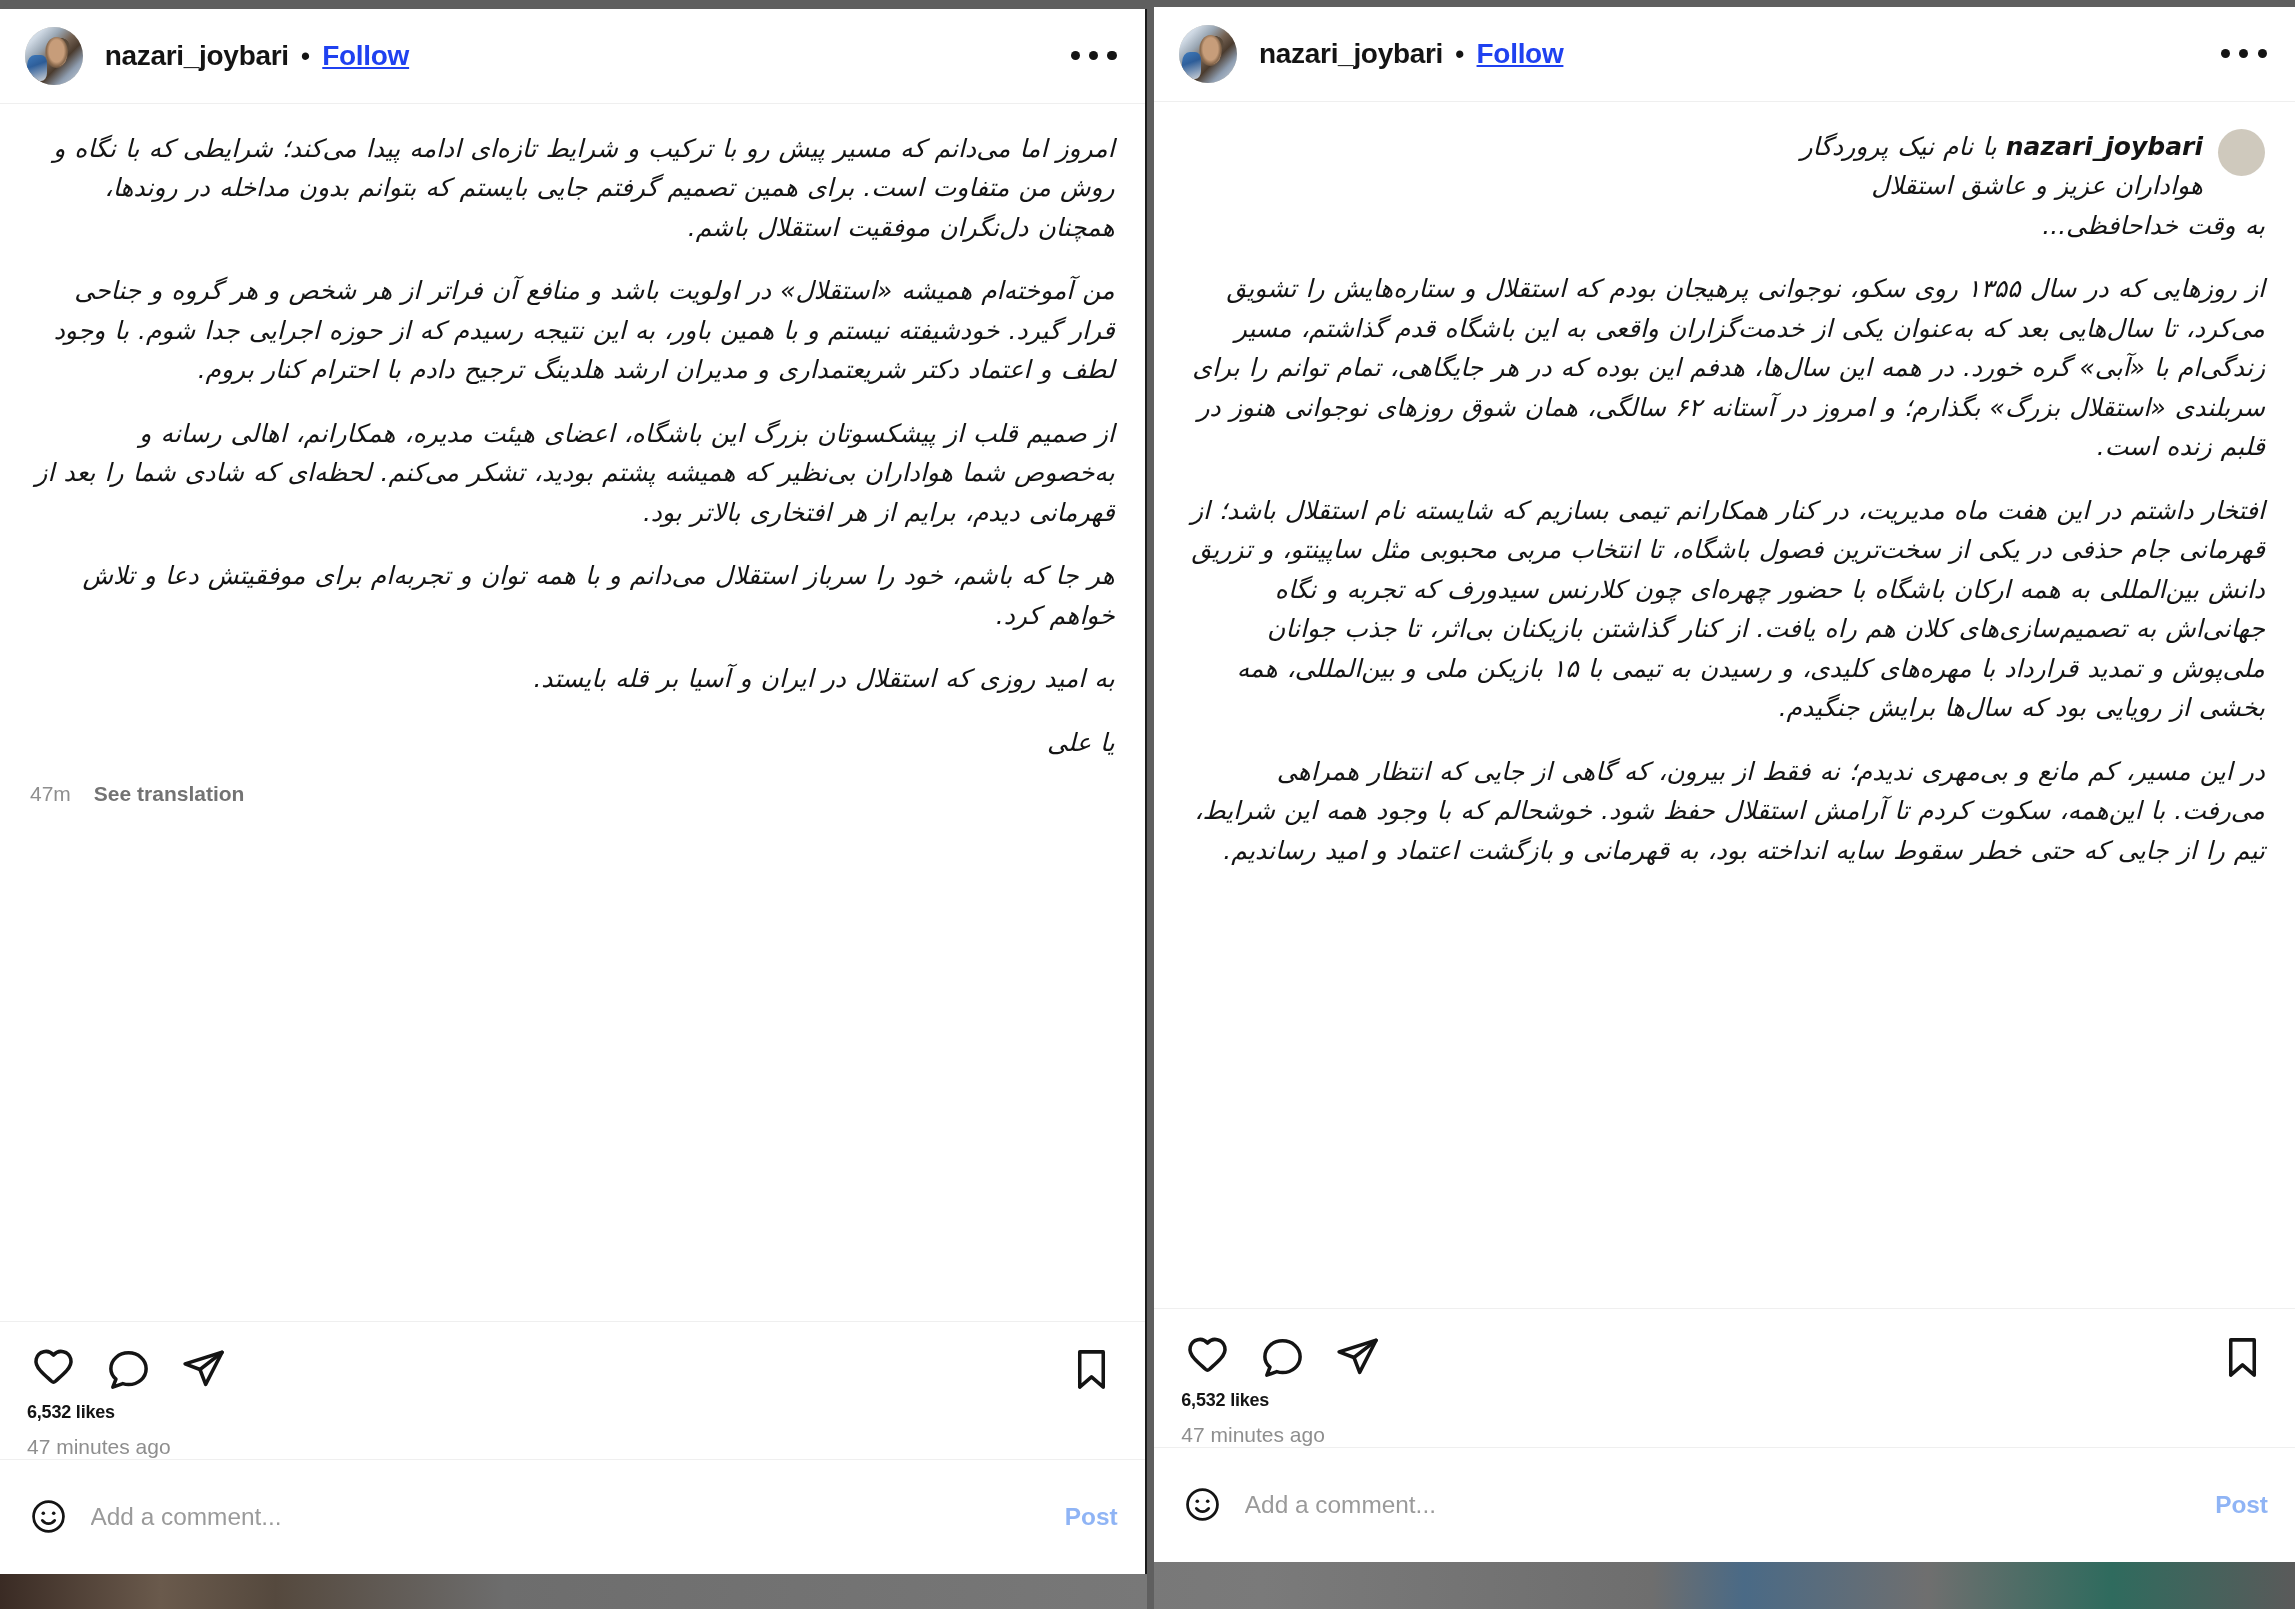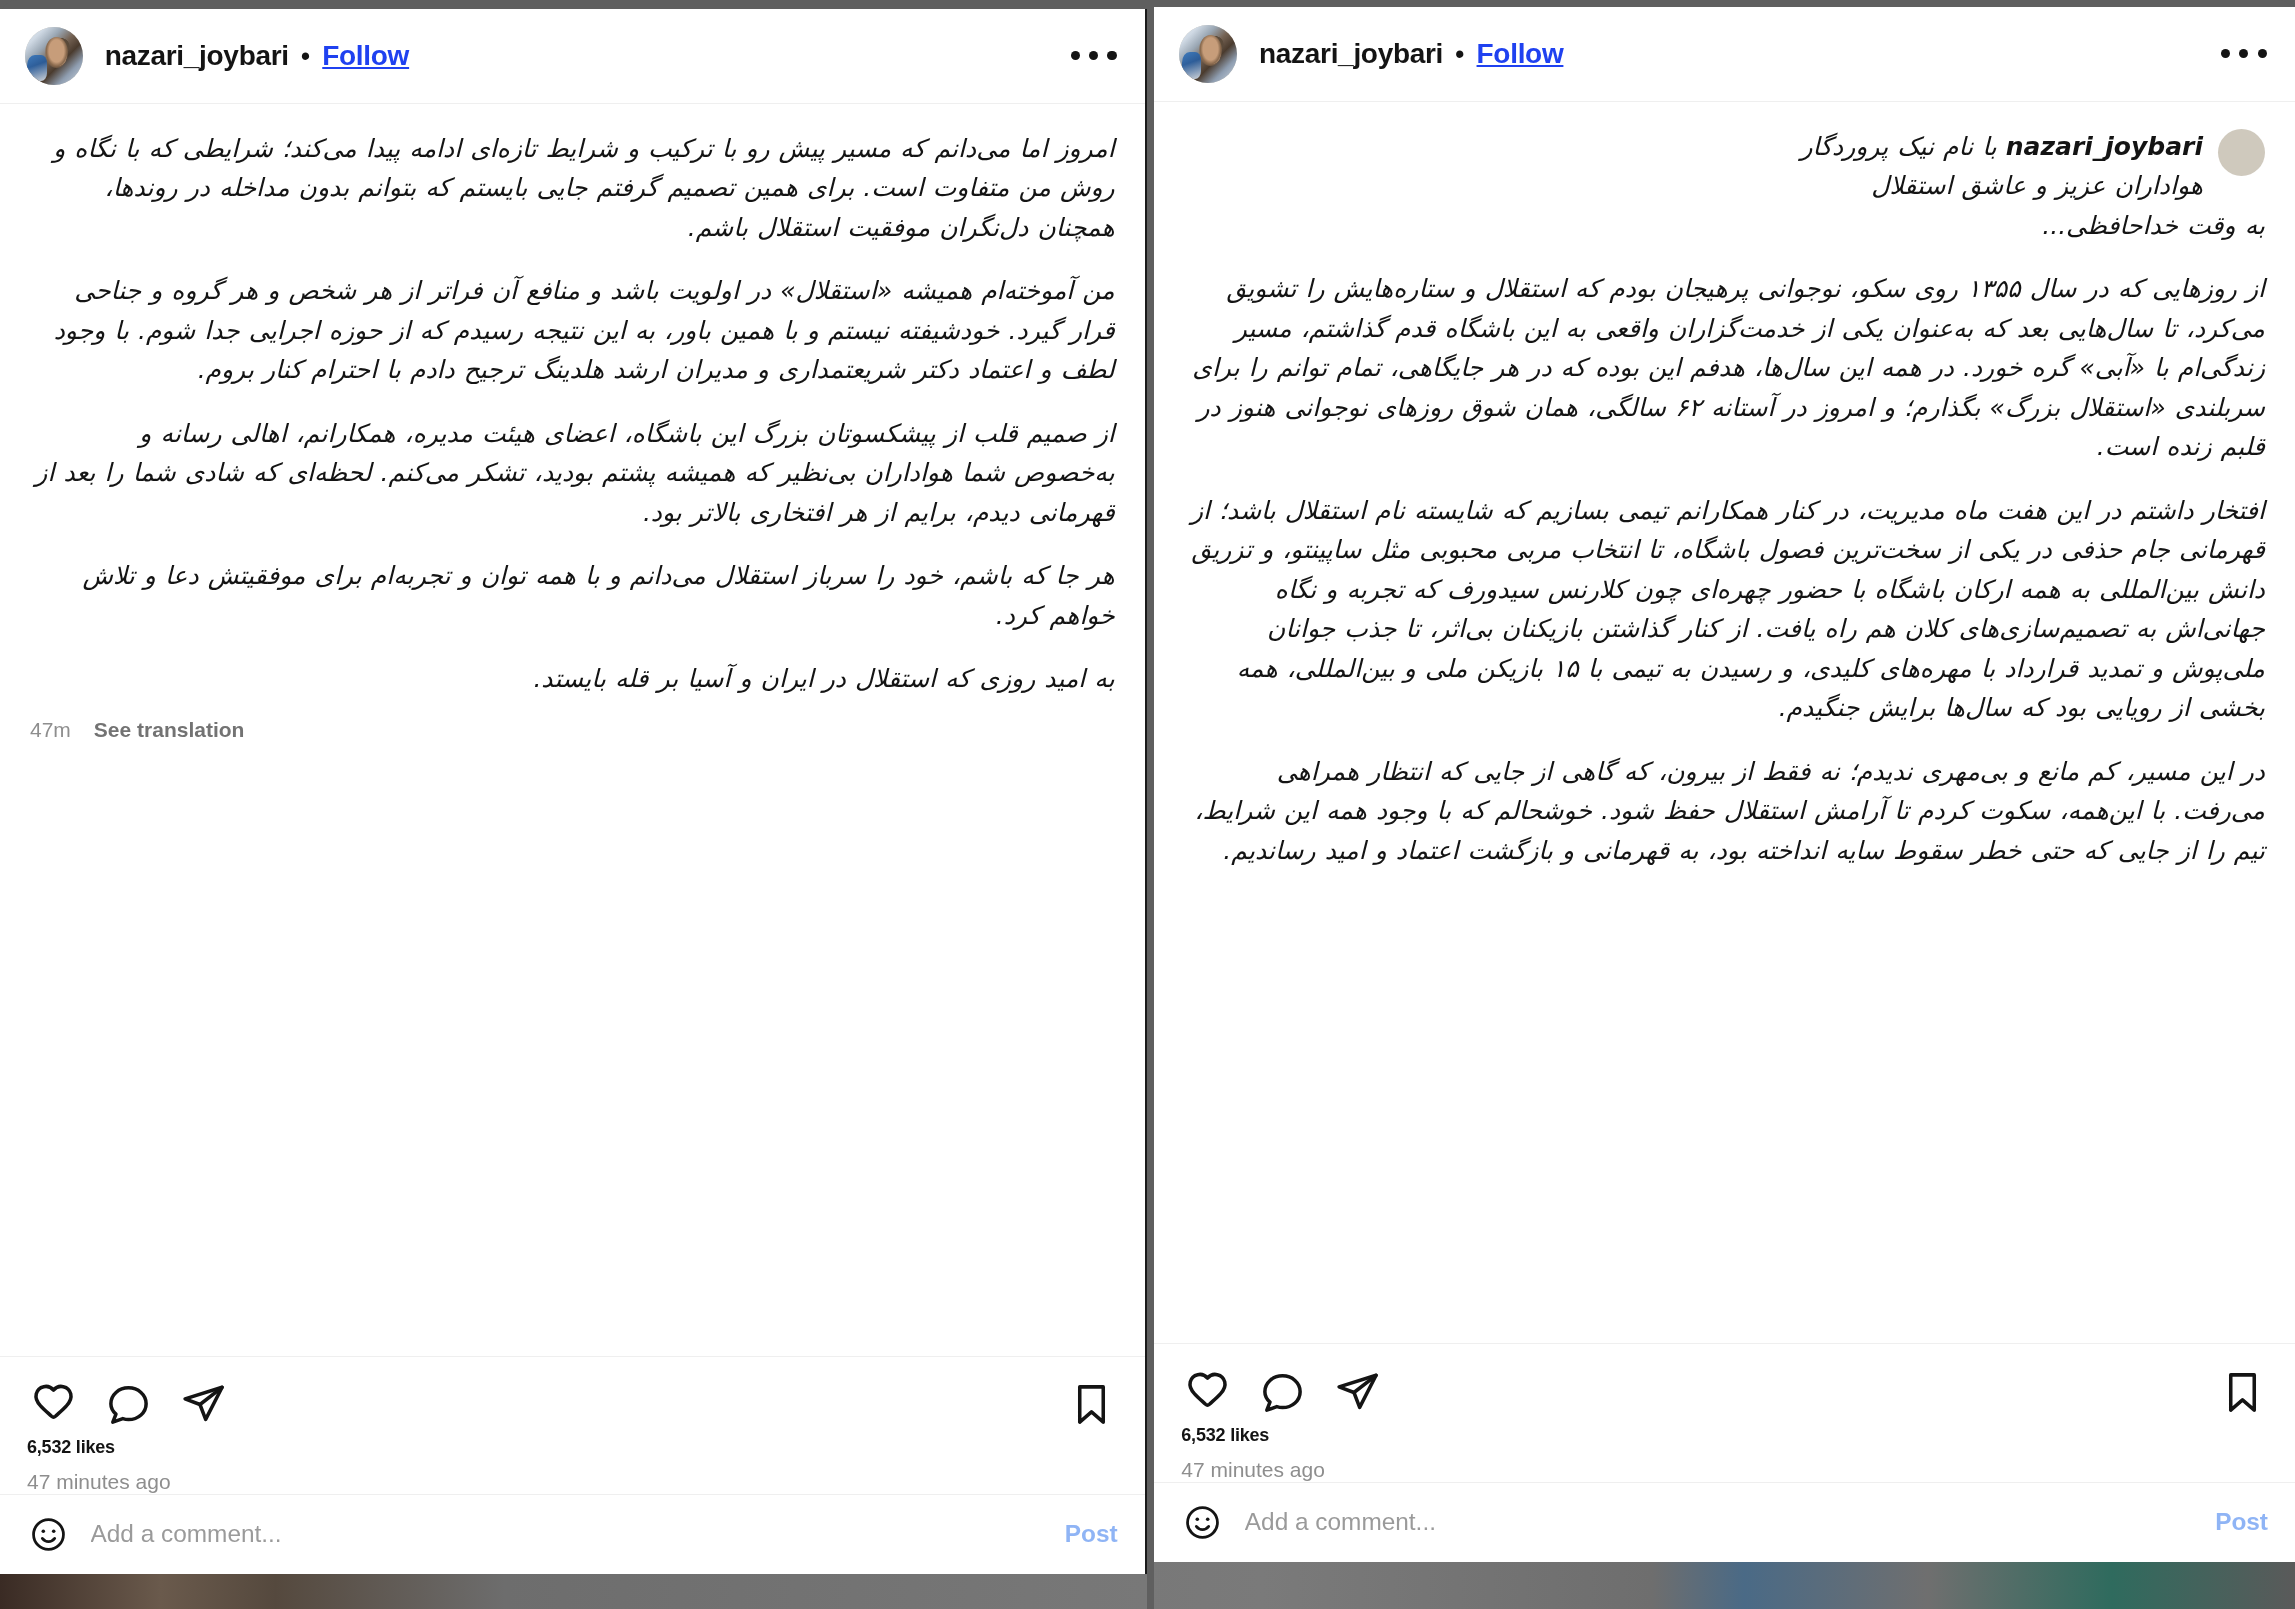--- a/index.html
+++ b/index.html
@@ -193,21 +193,21 @@
     margin-top:12px;
     font-size:21px;
     color:#8e8e8e;
   }
 
   
   .composer{
     flex:0 0 auto;
     margin-top:auto;
     border-top:1.1px solid #efefef;
-    height:80px;
+    height:115px;
     display:flex;
     align-items:center;
     padding:0 27px;
     box-sizing:border-box;
   }
   .emoji-btn{
     width:42px;height:42px;flex:0 0 auto;cursor:pointer;
     display:flex;align-items:center;justify-content:center;
   }
   .comment-input{
@@ -255,20 +255,21 @@
       </div>
     </div>
 
     <div class="caption-area">
       <div class="caption">
         <p>امروز اما می‌دانم که مسیر پیش رو با ترکیب و شرایط تازه‌ای ادامه پیدا می‌کند؛ شرایطی که با نگاه و روش من متفاوت است. برای همین تصمیم گرفتم جایی بایستم که بتوانم بدون مداخله در روندها، همچنان دل‌نگران موفقیت استقلال باشم.</p>
         <p>من آموخته‌ام همیشه «استقلال» در اولویت باشد و منافع آن فراتر از هر شخص و هر گروه و جناحی قرار گیرد. خودشیفته نیستم و با همین باور، به این نتیجه رسیدم که از حوزه اجرایی جدا شوم. با وجود لطف و اعتماد دکتر شریعتمداری و مدیران ارشد هلدینگ ترجیح دادم با احترام کنار بروم.</p>
         <p>از صمیم قلب از پیشکسوتان بزرگ این باشگاه، اعضای هیئت مدیره، همکارانم، اهالی رسانه و به‌خصوص شما هواداران بی‌نظیر که همیشه پشتم بودید، تشکر می‌کنم. لحظه‌ای که شادی شما را بعد از قهرمانی دیدم، برایم از هر افتخاری بالاتر بود.</p>
         <p>هر جا که باشم، خود را سرباز استقلال می‌دانم و با همه توان و تجربه‌ام برای موفقیتش دعا و تلاش خواهم کرد.</p>
         <p>به امید روزی که استقلال در ایران و آسیا بر قله بایستد.</p>
+        <p class="signature">یا علی</p>
       </div>
       <div class="meta-row">
         <span class="meta-time">47m</span>
         <span class="see-translation">See translation</span>
       </div>
     </div>
 
     <div class="action-bar">
       <div class="action-left">
         <div class="icon-btn">

